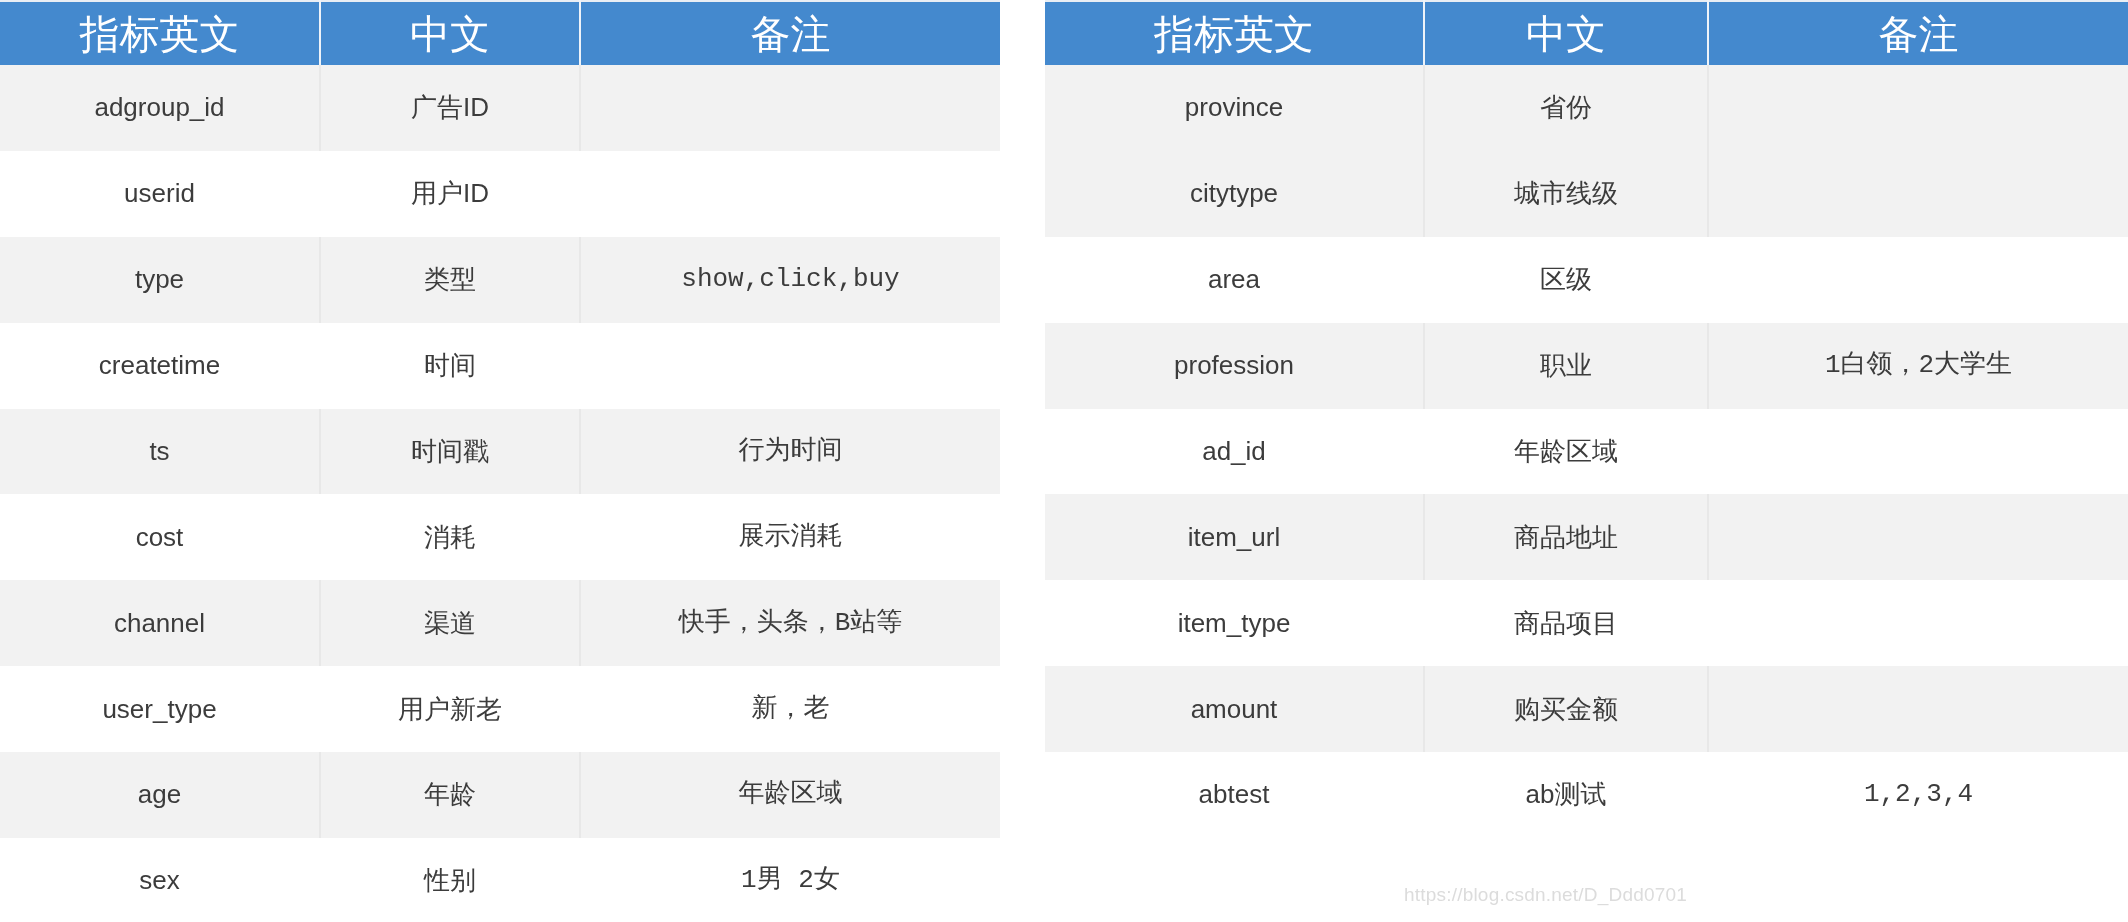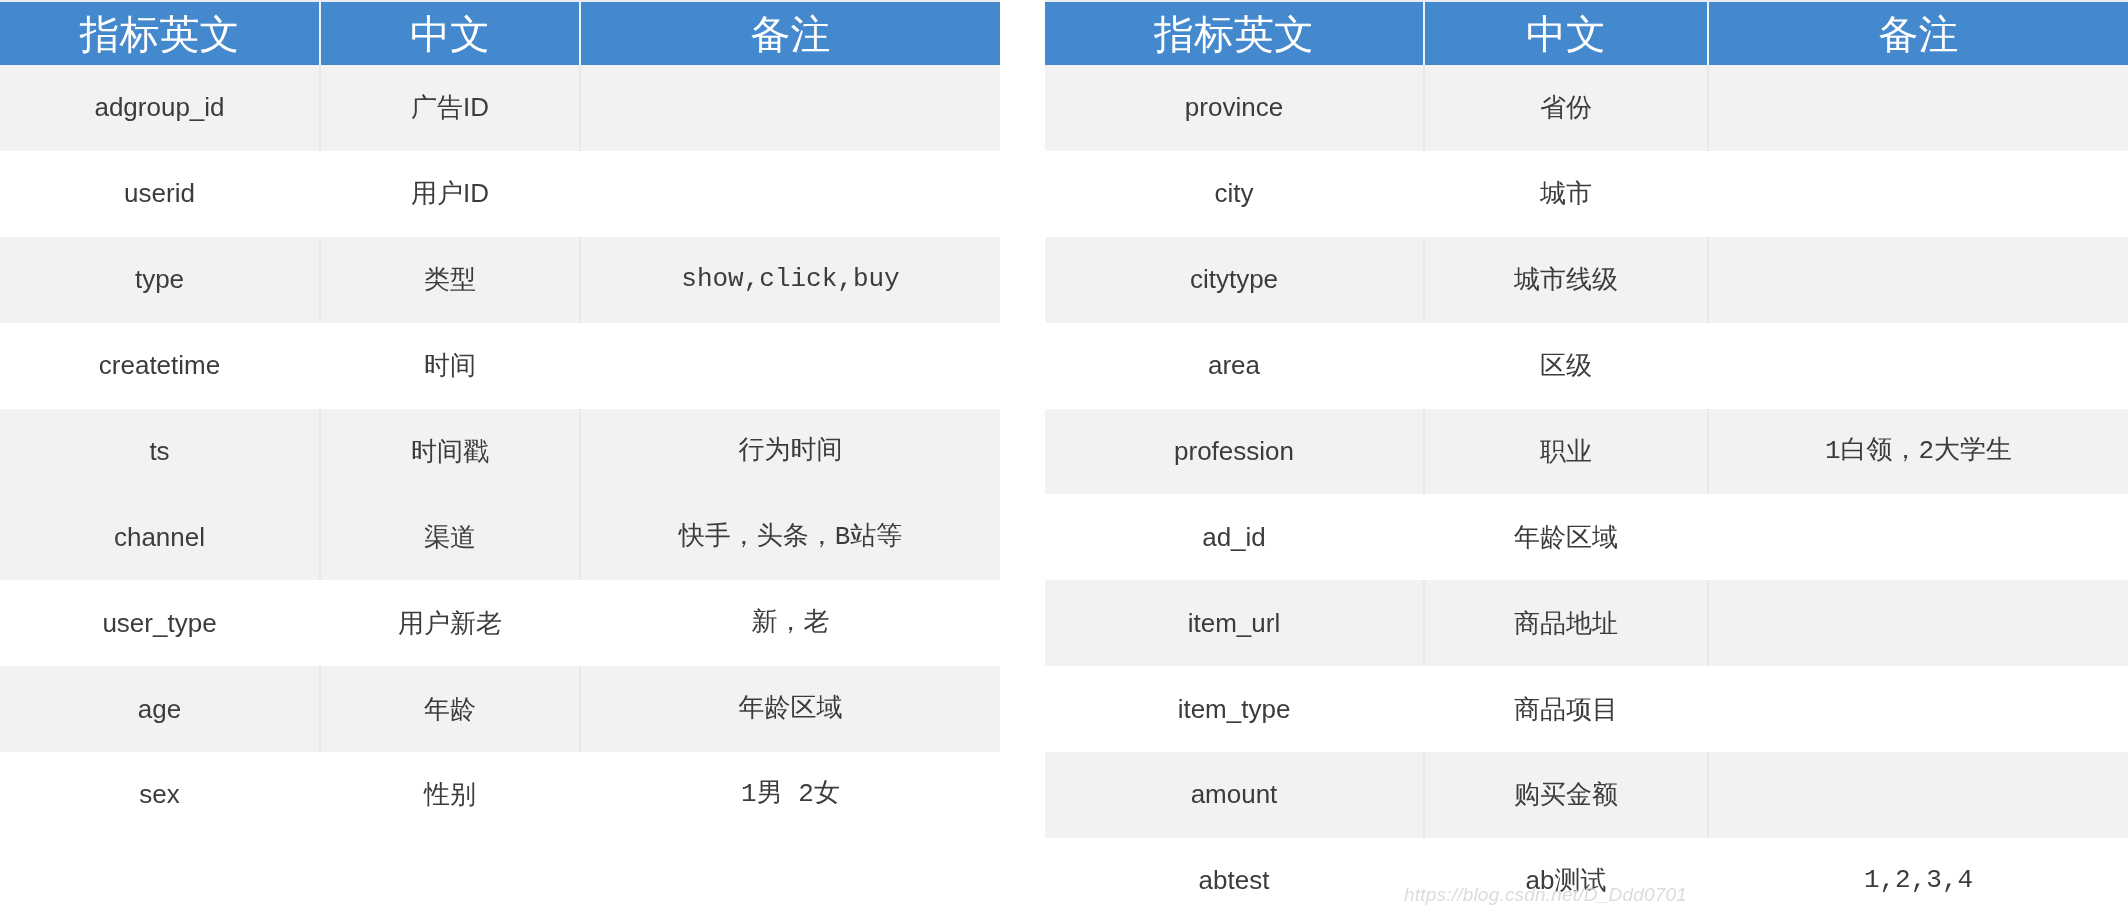--- a/index.html
+++ b/index.html
@@ -87,21 +87,20 @@
   .watermark {
     position: absolute;
     right: 8px;
     bottom: 16px;
     font-size: 19px;
     color: #dcdcdc;
     letter-spacing: 0.2px;
     font-family: "Liberation Sans", "DejaVu Sans", sans-serif;
     white-space: nowrap;
     user-select: none;
-    font-style: italic;
   }
 </style>
 </head>
 <body>
 
 <div class="page">
 
   <table class="spec-table left">
     <colgroup>
       <col class="c-en">
@@ -134,20 +133,25 @@
         <tr class="even">
           <td>createtime</td>
           <td>时间</td>
           <td></td>
         </tr>
         <tr class="odd">
           <td>ts</td>
           <td>时间戳</td>
           <td>行为时间</td>
         </tr>
+        <tr class="even">
+          <td>cost</td>
+          <td>消耗</td>
+          <td>展示消耗</td>
+        </tr>
         <tr class="odd">
           <td>channel</td>
           <td>渠道</td>
           <td>快手，头条，B站等</td>
         </tr>
         <tr class="even">
           <td>user_type</td>
           <td>用户新老</td>
           <td>新，老</td>
         </tr>
@@ -176,25 +180,20 @@
         <th>中文</th>
         <th>备注</th>
       </tr>
     </thead>
     <tbody id="right-body">
         <tr class="odd">
           <td>province</td>
           <td>省份</td>
           <td></td>
         </tr>
-        <tr class="even">
-          <td>city</td>
-          <td>城市</td>
-          <td></td>
-        </tr>
         <tr class="odd">
           <td>citytype</td>
           <td>城市线级</td>
           <td></td>
         </tr>
         <tr class="even">
           <td>area</td>
           <td>区级</td>
           <td></td>
         </tr>

